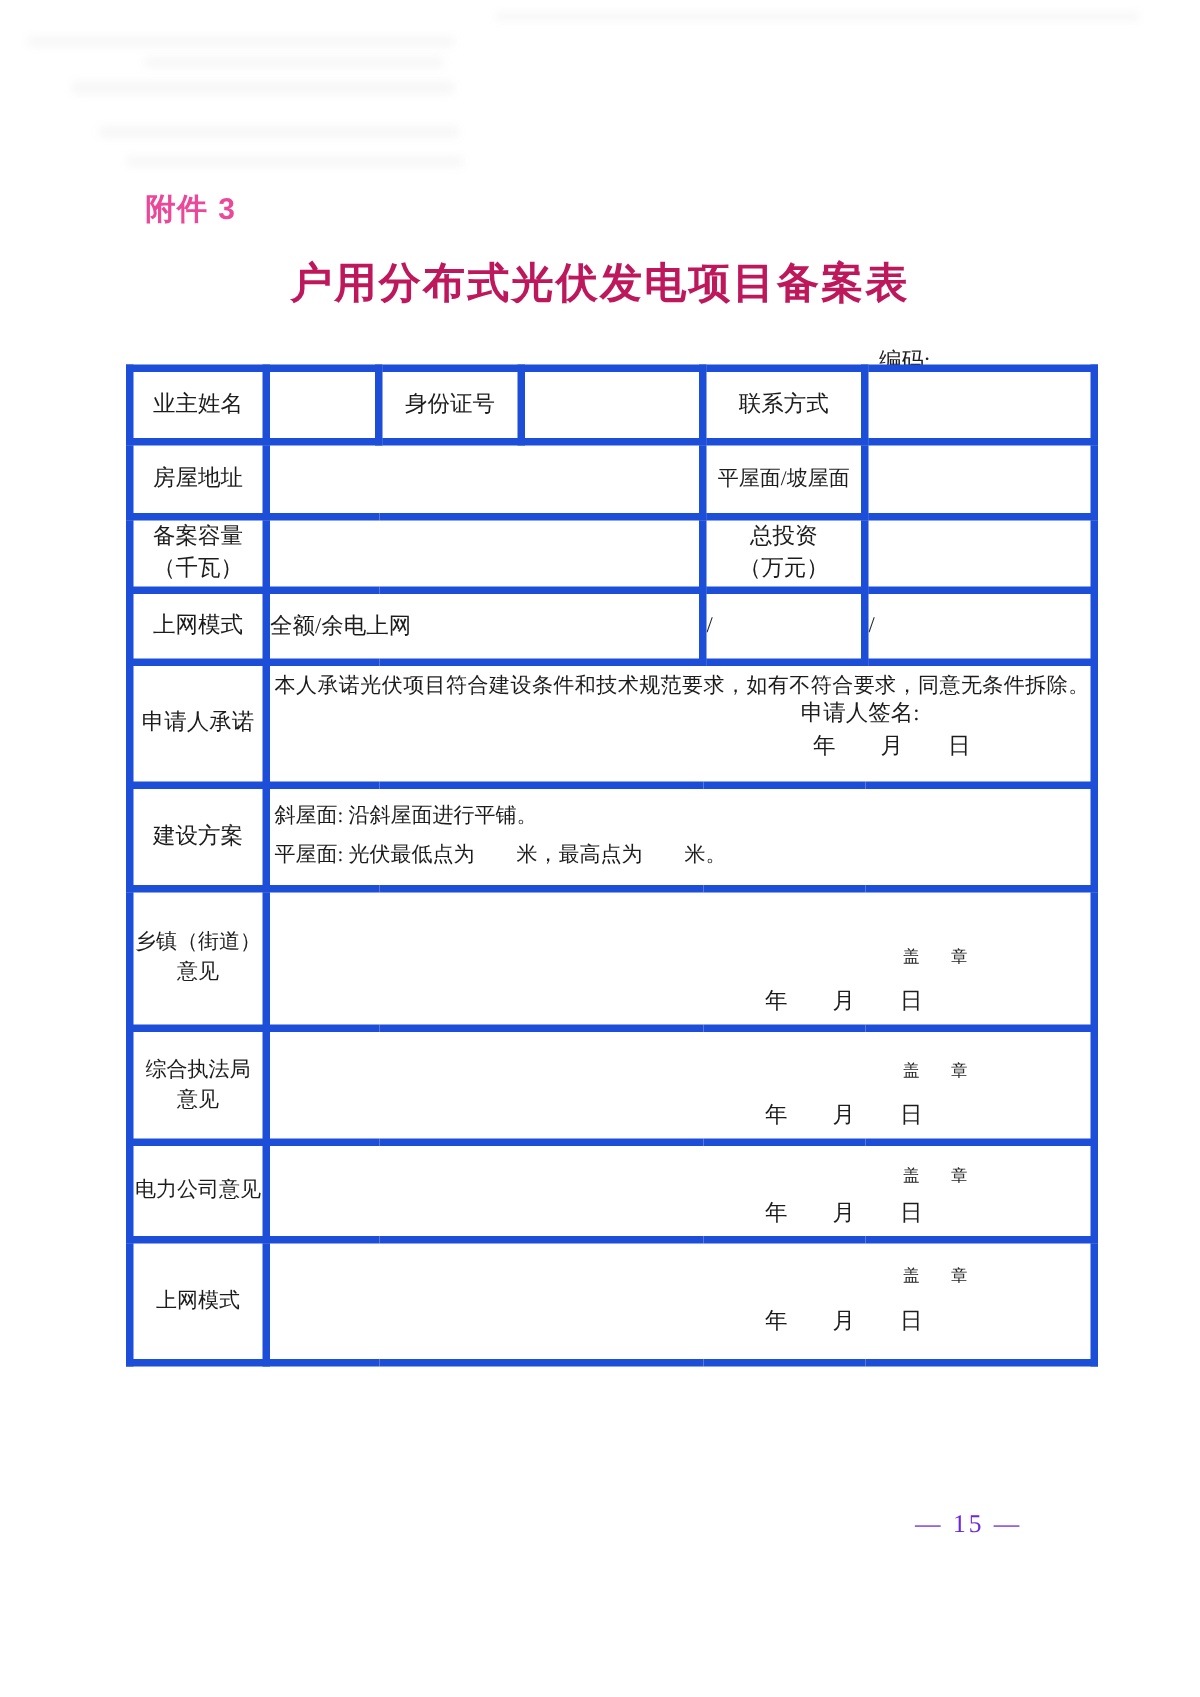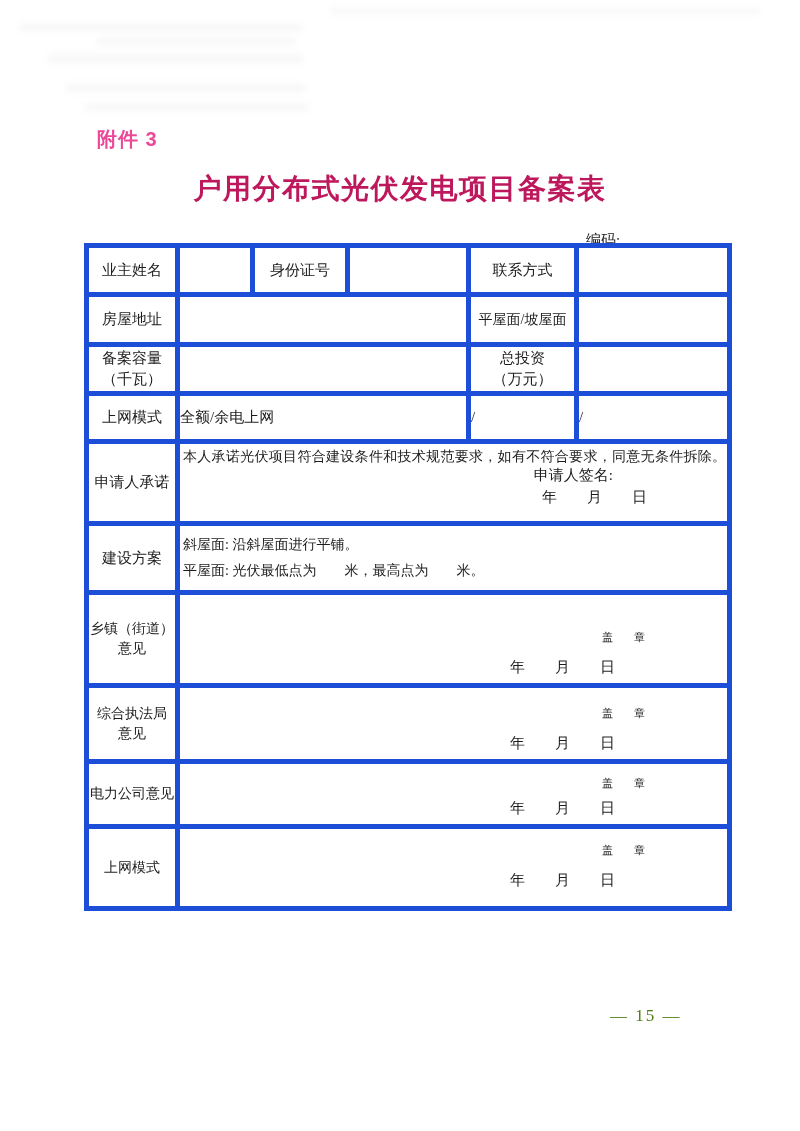--- a/index.html
+++ b/index.html
@@ -50,21 +50,21 @@
 
   td.plan{vertical-align:middle;}
   .plan-line{padding-left:3px;font-size:14px;line-height:26px;white-space:nowrap;}
 
   td.opinion{vertical-align:bottom;}
   .stamp-line{text-align:right;padding-right:77px;font-size:11px;letter-spacing:5px;white-space:pre;}
   .op-date{margin-top:13px;padding-bottom:6px;text-align:right;padding-right:112px;font-size:15px;white-space:pre;}
   .r11 .op-date{padding-bottom:16px;}
   .r10 .op-date{margin-top:8px;}
 
-  .pageno{position:absolute;left:610px;top:1006px;font-size:17px;letter-spacing:2px;color:#4d7c0f;}
+  .pageno{position:absolute;left:610px;top:1006px;font-size:17px;letter-spacing:2px;color:#6d28d9;}
 </style>
 </head>
 <body>
 
 <div class="page">
 
   <div class="artifact a1"></div>
   <div class="artifact a2"></div>
   <div class="artifact a3"></div>
   <div class="artifact a4"></div>

